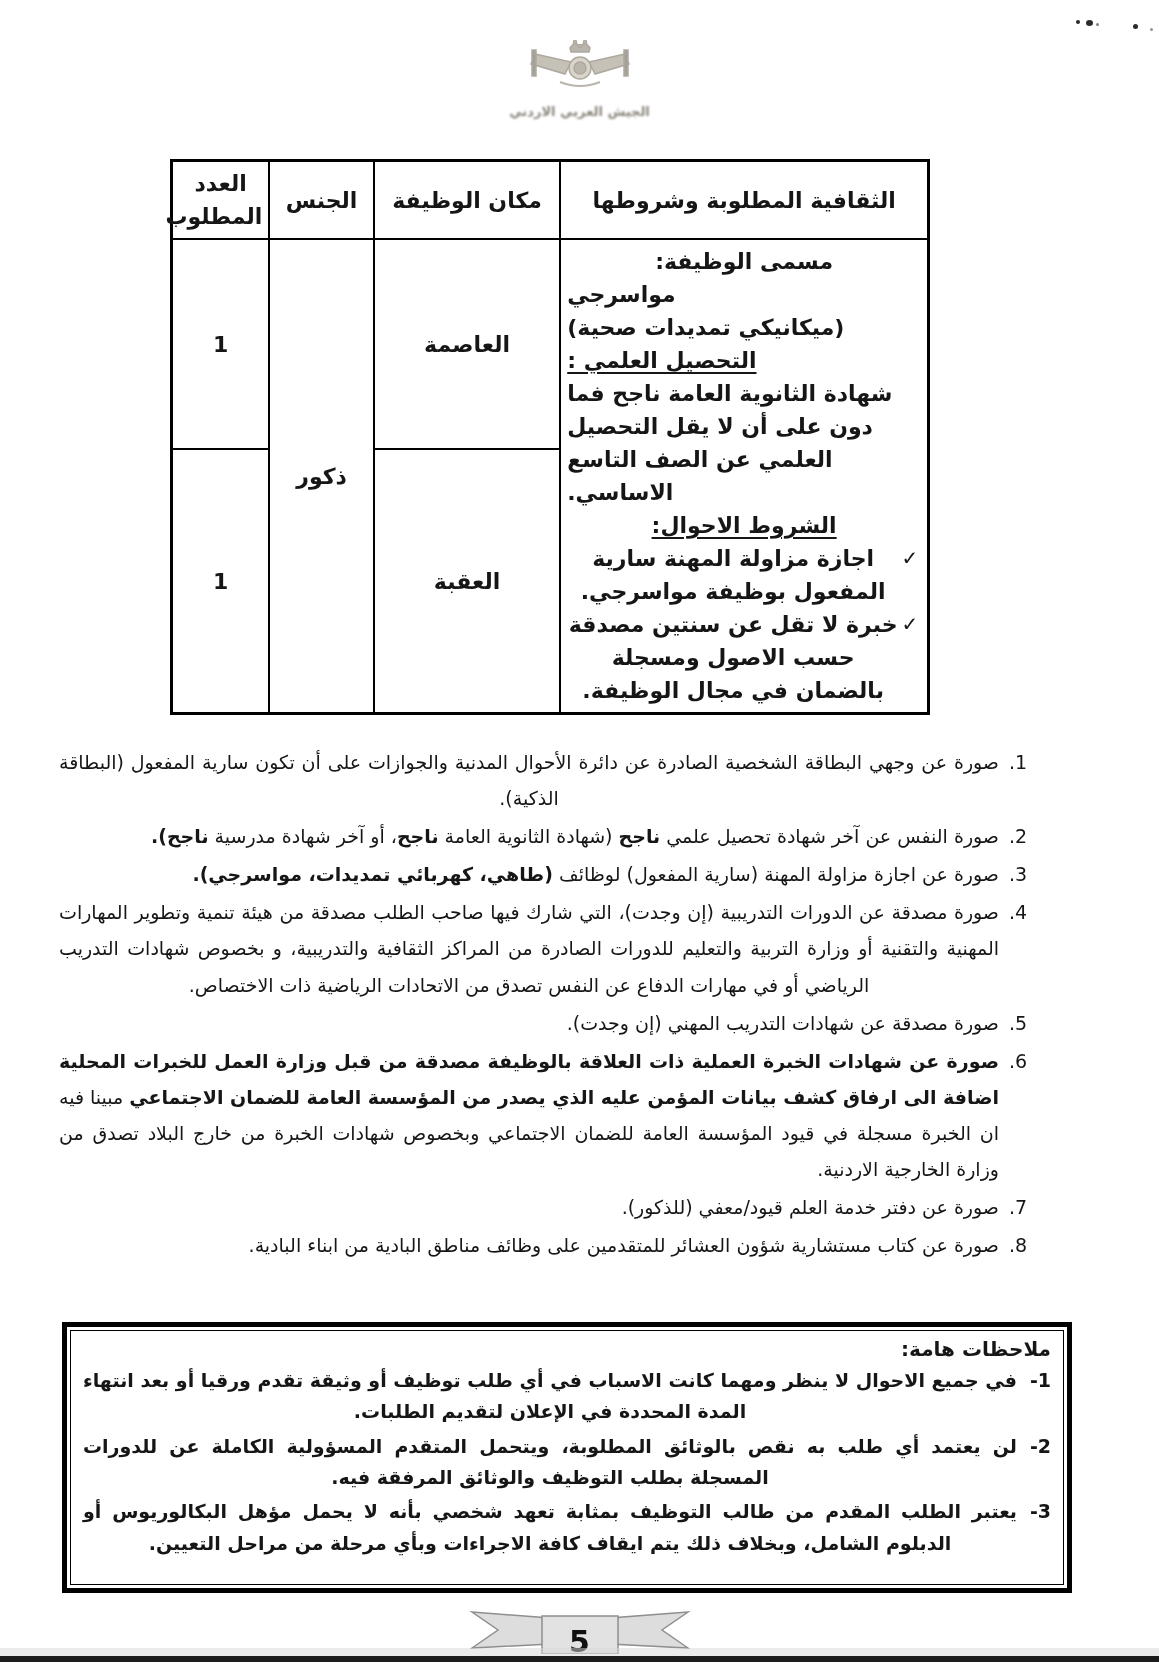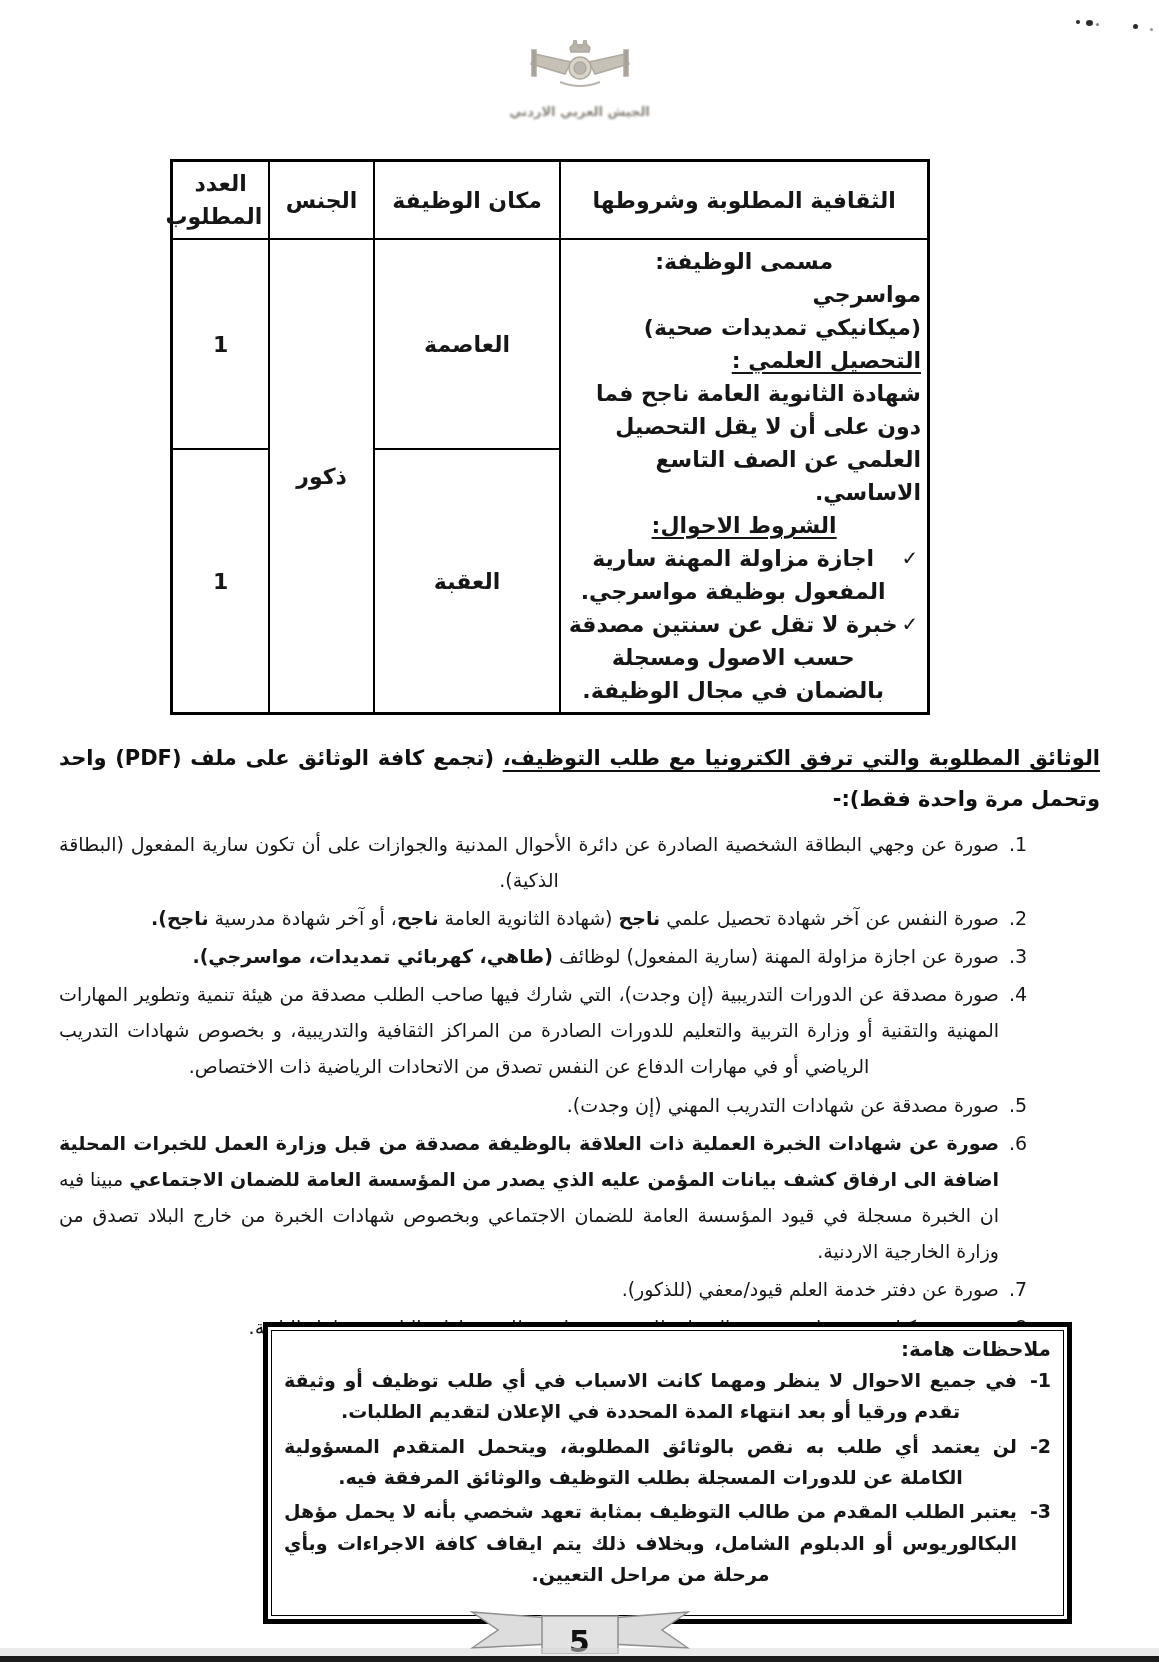--- a/index.html
+++ b/index.html
@@ -28,21 +28,21 @@
   table.jobs th, table.jobs td{
     border:2px solid #000;vertical-align:middle;text-align:center;
     font-weight:700;font-size:22px;line-height:1.5;padding:5px 6px;
   }
   table.jobs th{height:58px;font-size:22px;}
   col.c-job{width:48.6%;} col.c-loc{width:24.6%;}
   col.c-gen{width:13.8%;} col.c-num{width:12.9%;}
   tr.r1{height:196px;} tr.r2{height:246px;}
   td.job-cell{vertical-align:top;text-align:center;padding:4px 8px;}
   .jc-right{}
-  .jc-center{text-align:right;}
+  .jc-center{text-align:left;}
   .u{text-decoration:underline;text-underline-offset:4px;}
   .cond-item{display:flex;align-items:flex-start;text-align:center;}
   .cond-item .check{flex:0 0 22px;font-size:20px;line-height:33px;}
   .cond-item .ctxt{flex:1;}
   
   .docs{position:absolute;top:738px;right:59px;width:1041px;}
   .docs-heading{
     margin:0;font-size:21px;font-weight:700;line-height:1.95;
     text-align:justify;color:#101010;
   }
@@ -50,21 +50,21 @@
   ol.doc-list{list-style:none;margin:6px 55px 0 0;padding:0;}
   ol.doc-list li{
     display:flex;font-size:19px;line-height:1.9;margin:0 0 2px 0;
   }
   ol.doc-list .marker{flex:0 0 36px;text-align:left;padding-left:10px;}
   ol.doc-list .txt{flex:1;text-align:justify;}
   ol.doc-list li.center-last .txt{text-align-last:center;}
   .b{font-weight:700;}
   
   .notes-box{
-    position:absolute;top:1322px;right:87px;width:809px;box-sizing:border-box;
+    position:absolute;top:1322px;right:87px;width:1010px;box-sizing:border-box;
     border:5px solid #000;outline:1px solid #000;outline-offset:-9px;
     padding:8px 16px 26px 16px;background:#fff;
   }
   .notes-title{font-size:20px;font-weight:700;margin:2px 0 4px 0;}
   .note-item{display:flex;font-size:19px;font-weight:700;line-height:1.65;margin-bottom:3px;}
   .note-item .marker{flex:0 0 34px;}
   .note-item .txt{flex:1;text-align:justify;text-align-last:center;}
   
   .ribbon-wrap{position:absolute;top:1606px;left:0;width:100%;text-align:center;}
   .page-num{
@@ -148,21 +148,20 @@
         <td>1</td>
       </tr>
       <tr class="r2">
         <td>العقبة</td>
         <td>1</td>
       </tr>
     </tbody>
   </table>
 
   <section class="docs">
-    <h2 class="docs-heading"><span class="u">الوثائق المطلوبة والتي ترفق الكترونيا مع طلب التوظيف،</span><span> (تجمع كافة الوثائق على ملف (PDF) واحد وتحمل مرة واحدة فقط):-</span></h2>
     <ol id="doc-list" class="doc-list">
         <li class="center-last">
           <span class="marker">1.</span>
           <div class="txt"><span>صورة عن وجهي البطاقة الشخصية الصادرة عن دائرة الأحوال المدنية والجوازات على أن تكون سارية المفعول (البطاقة الذكية).</span></div>
         </li>
         <li>
           <span class="marker">2.</span>
           <div class="txt"><span>صورة النفس عن آخر شهادة تحصيل علمي </span><span class="b">ناجح</span><span> (شهادة الثانوية العامة </span><span class="b">ناجح</span><span>، أو آخر شهادة مدرسية </span><span class="b">ناجح).</span></div>
         </li>
         <li>

